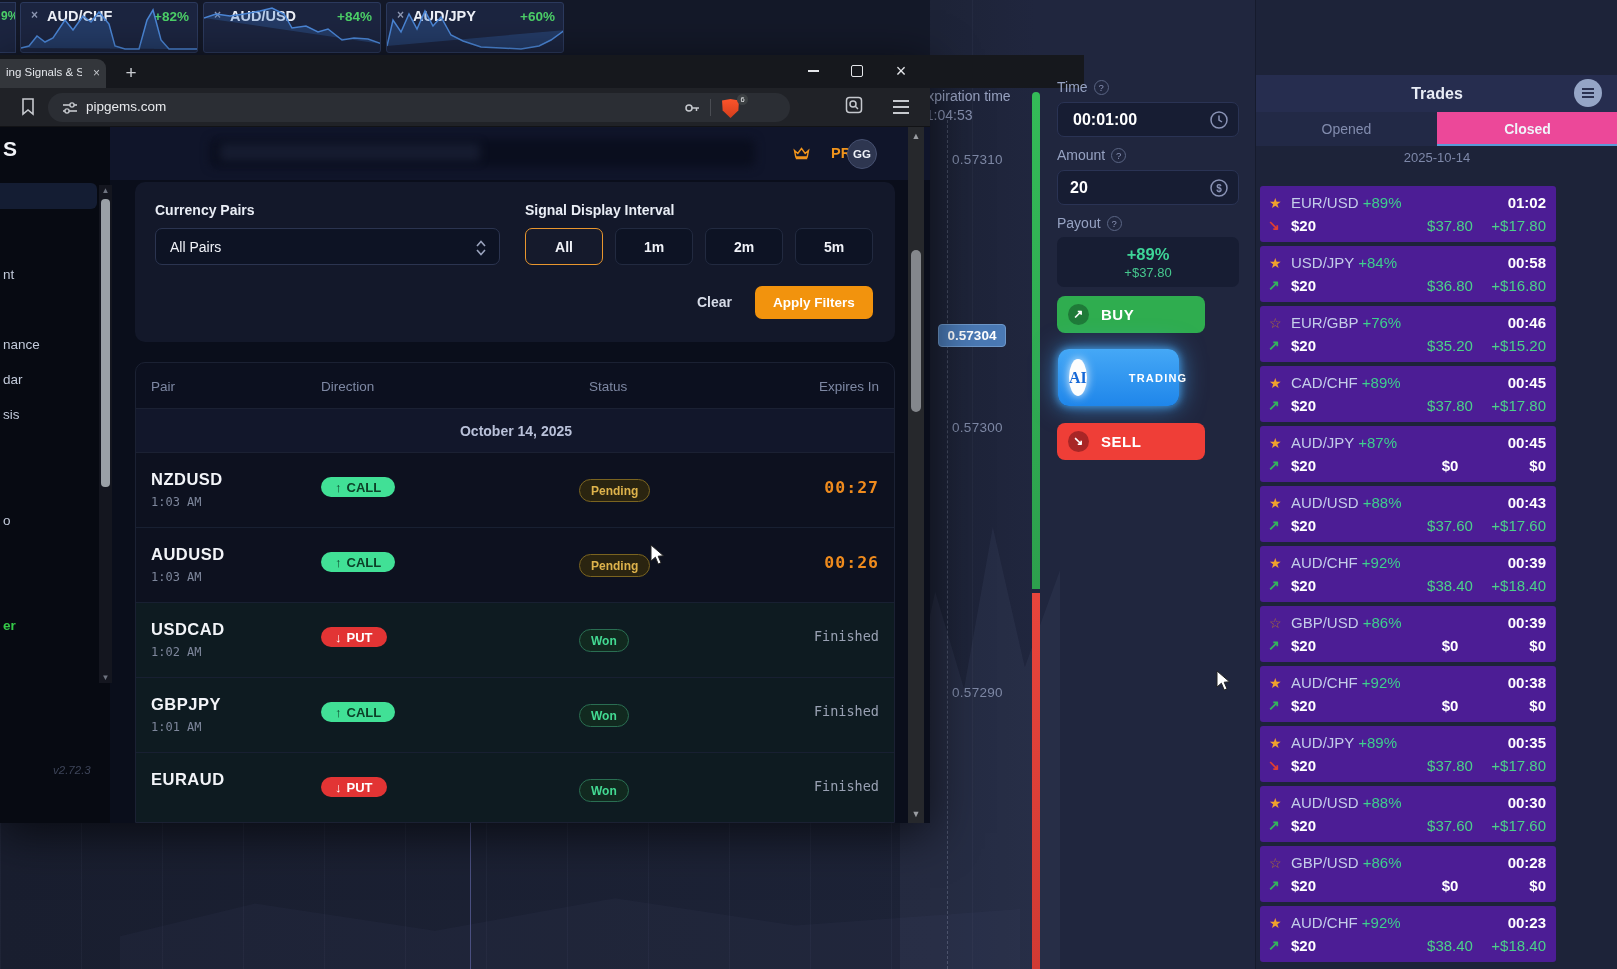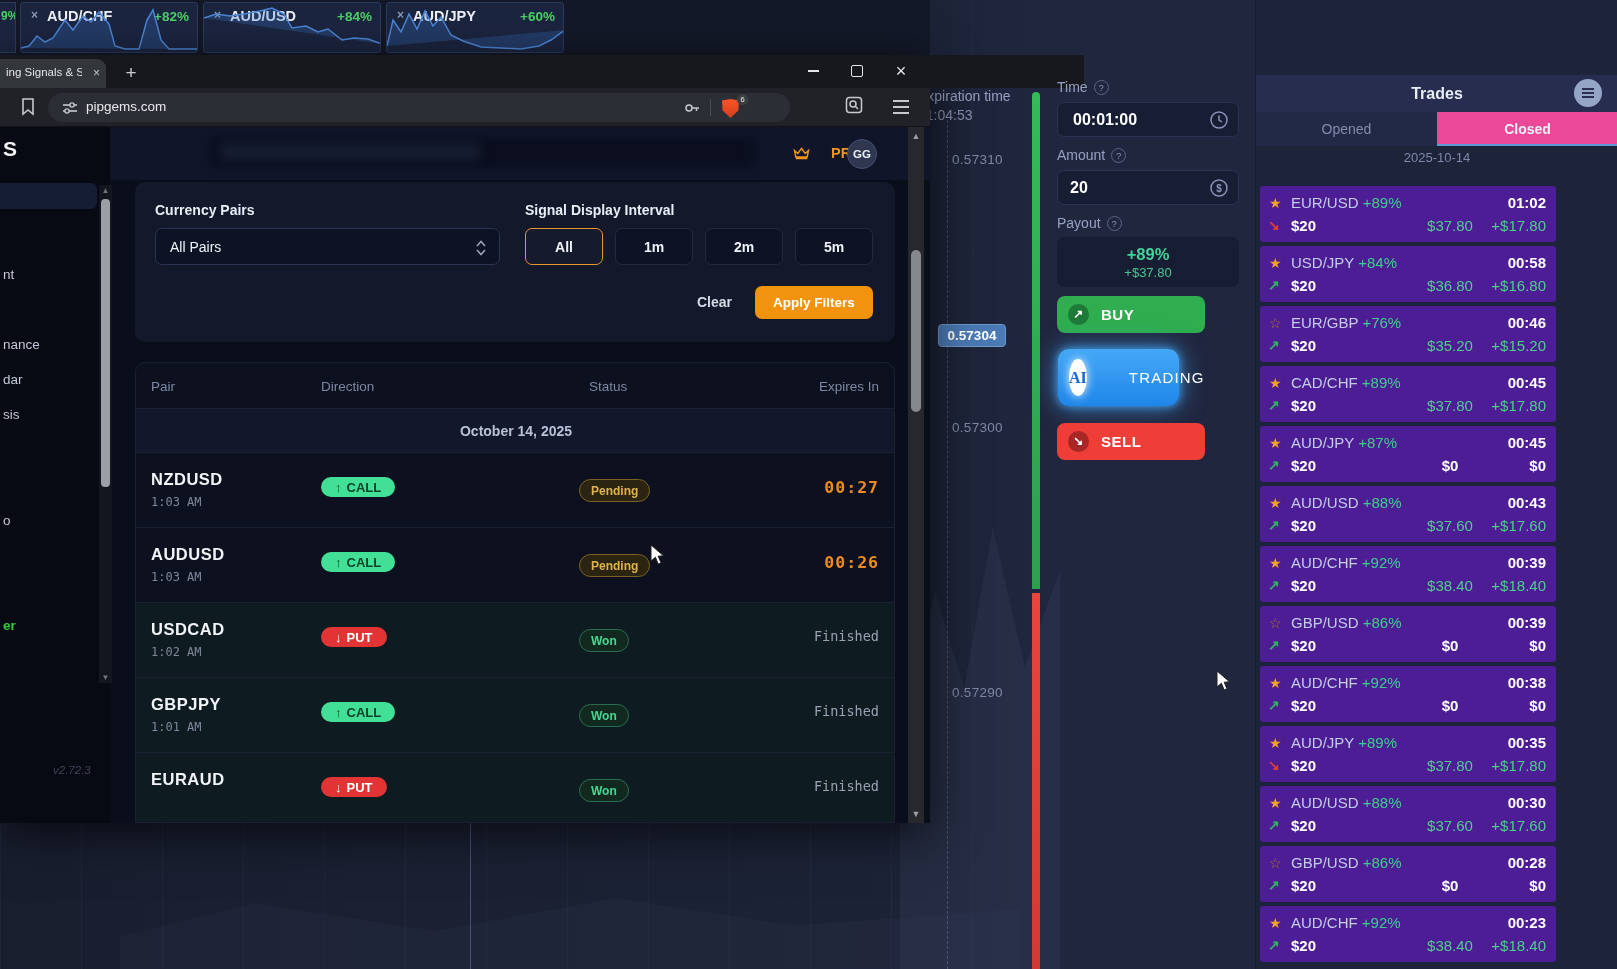--- a/index.html
+++ b/index.html
@@ -135,21 +135,21 @@
   .payout-box { position:absolute; left:1057px; top:237px; width:182px; height:50px; background:#171d33; border-radius:7px; display:flex; flex-direction:column; align-items:center; justify-content:center; }
   .payout-pct { color:#3ed598; font-size:16.5px; font-weight:bold; }
   .payout-amt { color:#46c78e; font-size:13px; margin-top:1px; }
   .buy-btn { position:absolute; left:1057px; top:296px; width:148px; height:37px; background:#2fad4f; border-radius:8px; display:flex; align-items:center; color:#fff; font-size:15px; font-weight:bold; letter-spacing:.5px; }
   .sell-btn { position:absolute; left:1057px; top:423px; width:148px; height:37px; background:#ef3e37; border-radius:8px; display:flex; align-items:center; color:#fff; font-size:15px; font-weight:bold; letter-spacing:.5px; }
   .bs-ic { width:21px; height:21px; border-radius:50%; margin:0 12px 0 11px; text-align:center; line-height:21px; font-size:12px; color:#fff; }
   .buy-btn .bs-ic { background:#1f7a38; } .buy-btn .bs-ic::before { content:"↗"; }
   .sell-btn .bs-ic { background:#a82626; } .sell-btn .bs-ic::before { content:"↘"; }
   .ai-btn { position:absolute; left:1058px; top:349px; width:121px; height:57px; border-radius:11px; background:linear-gradient(180deg,#45a8f6,#1f86ea); box-shadow:0 0 26px rgba(70,167,245,.75), 0 0 8px rgba(70,167,245,.9); display:flex; align-items:center; }
   .ai-circle { width:37px; height:37px; border-radius:50%; background:#fdfdfd; box-shadow:0 0 10px rgba(255,255,255,.9); margin:0 10px 0 11px; color:#1467d6; font-size:16px; font-weight:bold; display:flex; align-items:center; justify-content:center; font-family:"Liberation Serif", serif; }
-  .ai-label { color:#fff; font-size:15px; font-weight:normal; letter-spacing:1.2px;margin-left:32px; }
+  .ai-label { color:#fff; font-size:11px; font-weight:bold; letter-spacing:1.2px;margin-left:32px; }
 
   
   .trpanel { position:absolute; left:1255px; top:0; width:362px; height:969px; background:#1d2339; border-left:1px solid #161b2d; }
   .tr-head { position:absolute; left:0; top:75px; width:362px; height:37px; background:#262d4f; display:flex; align-items:center; justify-content:center; color:#e8ecf5; font-size:16px; font-weight:600; }
   .tr-listbtn { position:absolute; right:16px; top:4px; width:28px; height:28px; border-radius:50%; background:#95a5c6; display:flex; align-items:center; justify-content:center; }
   .tr-listbtn i { display:block; width:12px; height:1.8px; background:#2a3150; box-shadow:0 4px 0 #2a3150, 0 -4px 0 #2a3150; }
   .tr-tabs { position:absolute; left:0; top:112px; width:362px; height:34px; display:flex; background:#222946; }
   .tr-tab { flex:1; display:flex; align-items:center; justify-content:center; font-size:14px; color:#828cae; position:relative; }
   .tr-tab[data-active="true"] { background:#ec4899; color:#f0f3fa; font-weight:700; }
   .tr-tab[data-active="true"]::after { content:""; position:absolute; left:0; bottom:0; width:100%; height:2.5px; background:#5a9bd8; }

